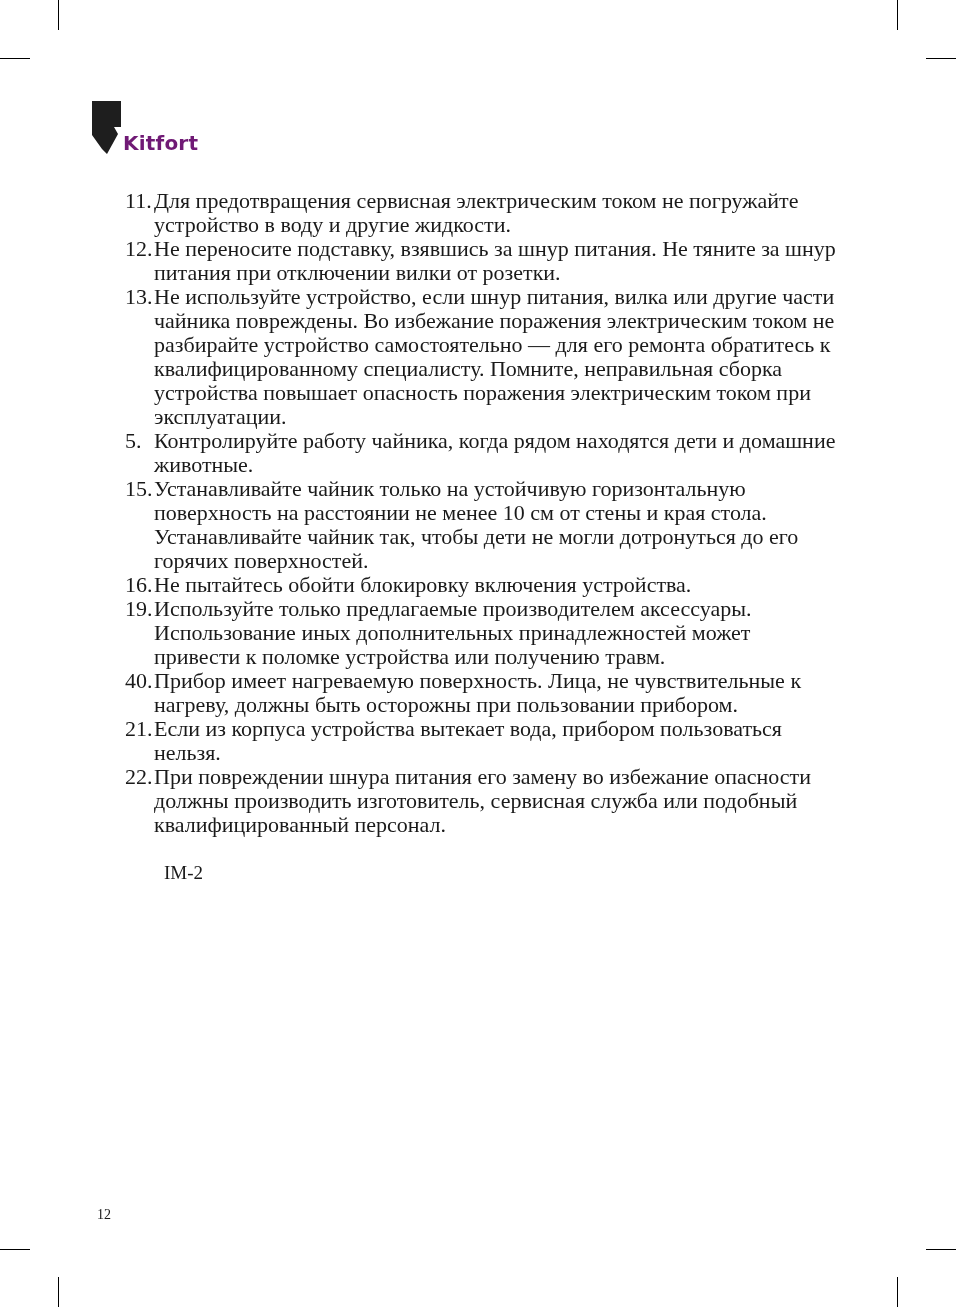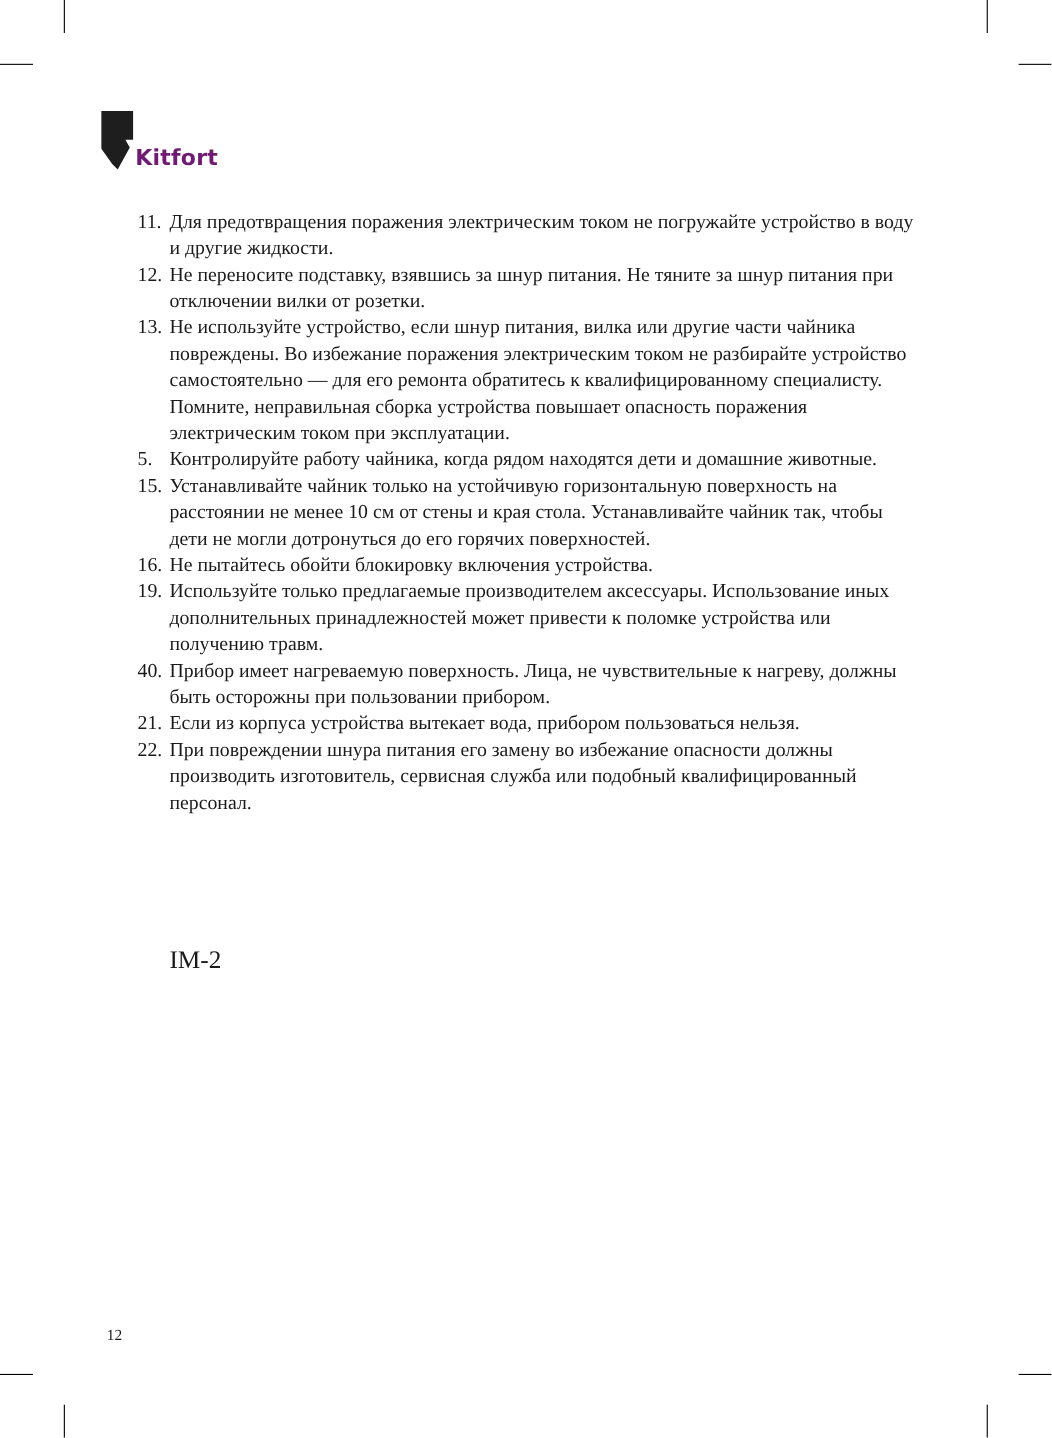--- a/index.html
+++ b/index.html
@@ -43,42 +43,42 @@
     }
 
     .list {
       position: absolute;
       left: 125px;
       top: 189px;
       width: 716px;
       margin: 0;
       padding: 0;
       list-style: none;
-      font-size: 18px;
+      font-size: 22px;
       line-height: 24px;
     }
     .item {
       position: relative;
       padding-left: 29px;
     }
     .item-num {
       position: absolute;
       left: 0;
       top: 0;
     }
     .item-text {
       display: block;
       text-align: left;
     }
 
     .doc-code {
       position: absolute;
-      left: 154px;
+      left: 164px;
       top: 861px;
-      font-size: 23px;
+      font-size: 19px;
       line-height: 24px;
     }
     .page-number {
       position: absolute;
       left: 97px;
       top: 1206px;
       font-size: 14px;
       line-height: 18px;
     }
   </style>
@@ -97,21 +97,21 @@
 <div class="logo">
   <svg width="30" height="54" viewBox="0 0 30 54">
     <path d="M0 0 H29 V26 H22 L26 33 L15 53 L10 48 L0 34 Z" fill="#1e1e1e"></path>
   </svg>
   <span class="logo-text">Kitfort</span>
 </div>
 
 <ol class="list">
   <li class="item">
     <span class="item-num">11.</span>
-    <span class="item-text">Для предотвращения поражения электрическим током не погружайте устройство в воду и другие жидкости.</span>
+    <span class="item-text">Для предотвращения сервисная электрическим током не погружайте устройство в воду и другие жидкости.</span>
   </li>
   <li class="item">
     <span class="item-num">12.</span>
     <span class="item-text">Не переносите подставку, взявшись за шнур питания. Не тяните за шнур питания при отключении вилки от розетки.</span>
   </li>
   <li class="item">
     <span class="item-num">13.</span>
     <span class="item-text">Не используйте устройство, если шнур питания, вилка или другие части чайника повреждены. Во избежание поражения электрическим током не разбирайте устройство самостоятельно — для его ремонта обратитесь к квалифицированному специалисту. Помните, неправильная сборка устройства повышает опасность поражения электрическим током при эксплуатации.</span>
   </li>
   <li class="item">

